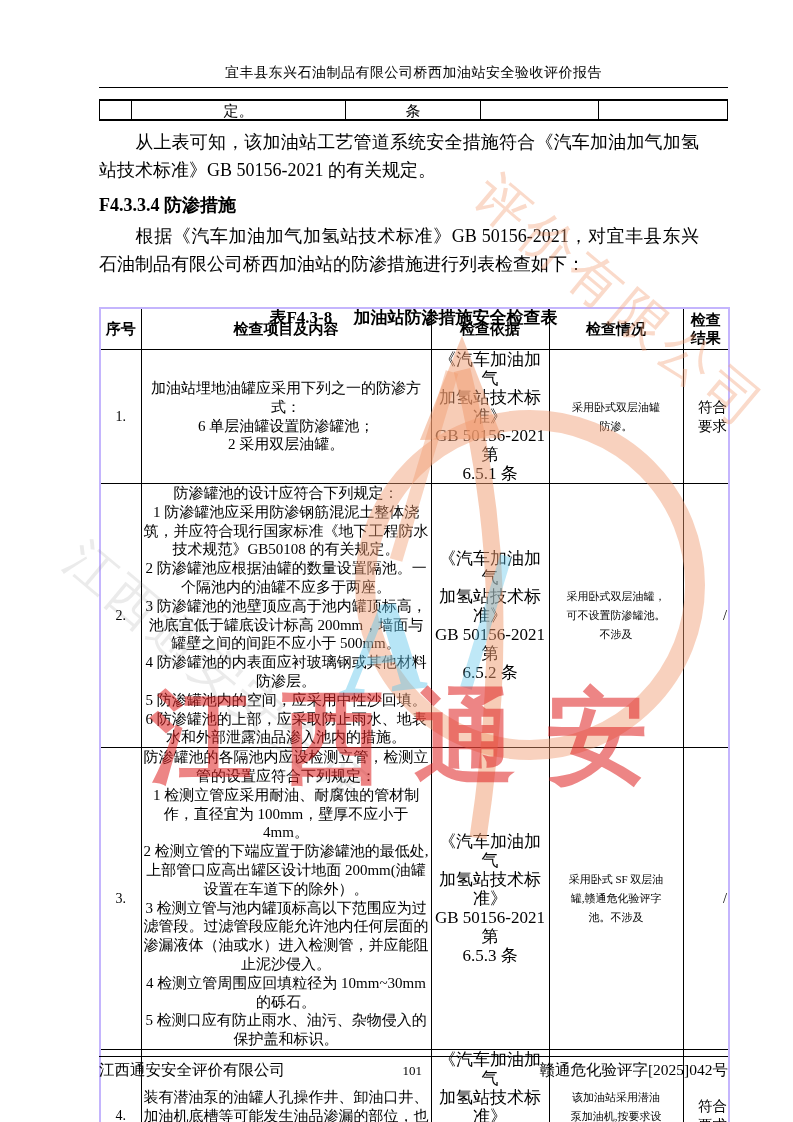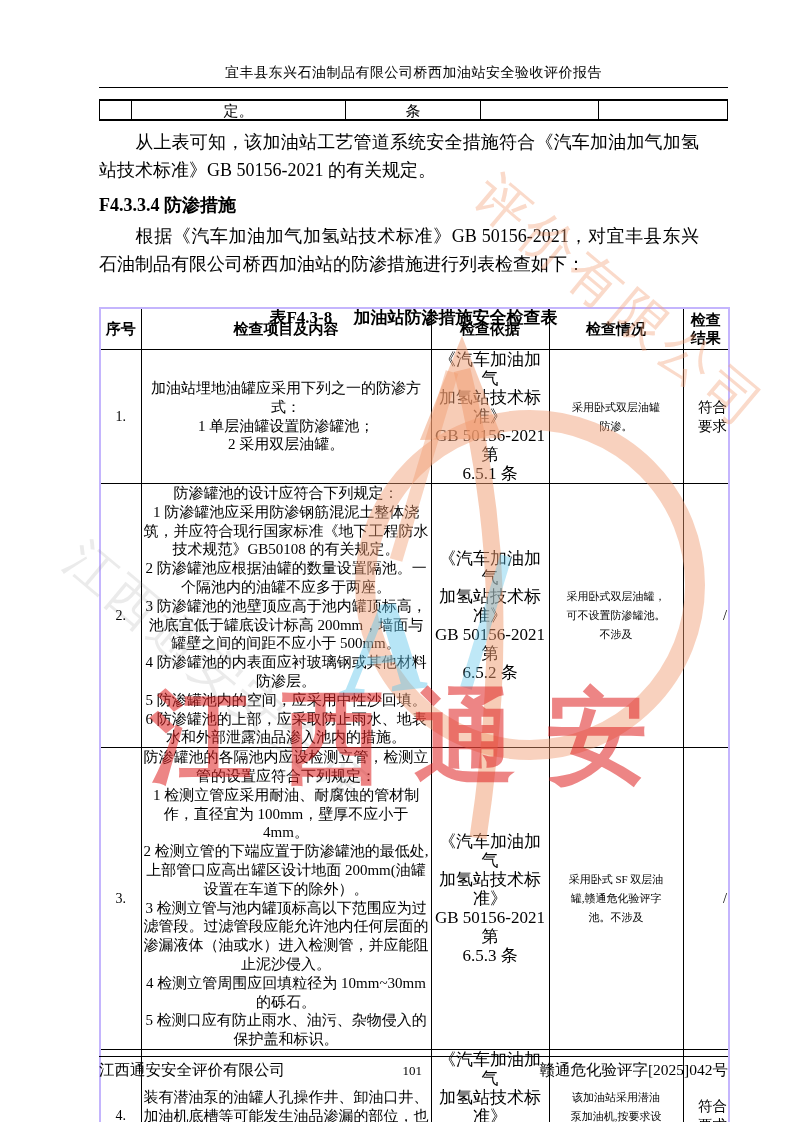--- a/index.html
+++ b/index.html
@@ -72,21 +72,21 @@
       <tr>
     <th>序号</th>
     <th>检查项目及内容</th>
     <th>检查依据</th>
     <th>检查情况</th>
     <th>检查结果</th>
   </tr>
   <tr>
     <td class="num">1.</td>
     <td class="content">加油站埋地油罐应采用下列之一的防渗方式：
-1 单层油罐设置防渗罐池；
+6 单层油罐设置防渗罐池；
 2 采用双层油罐。</td>
     <td class="basis">《汽车加油加气
 加氢站技术标准》
 GB 50156-2021 第
 6.5.1 条</td>
     <td class="sit">采用卧式双层油罐
 防渗。</td>
     <td class="res">符合
 要求</td>
   </tr>

